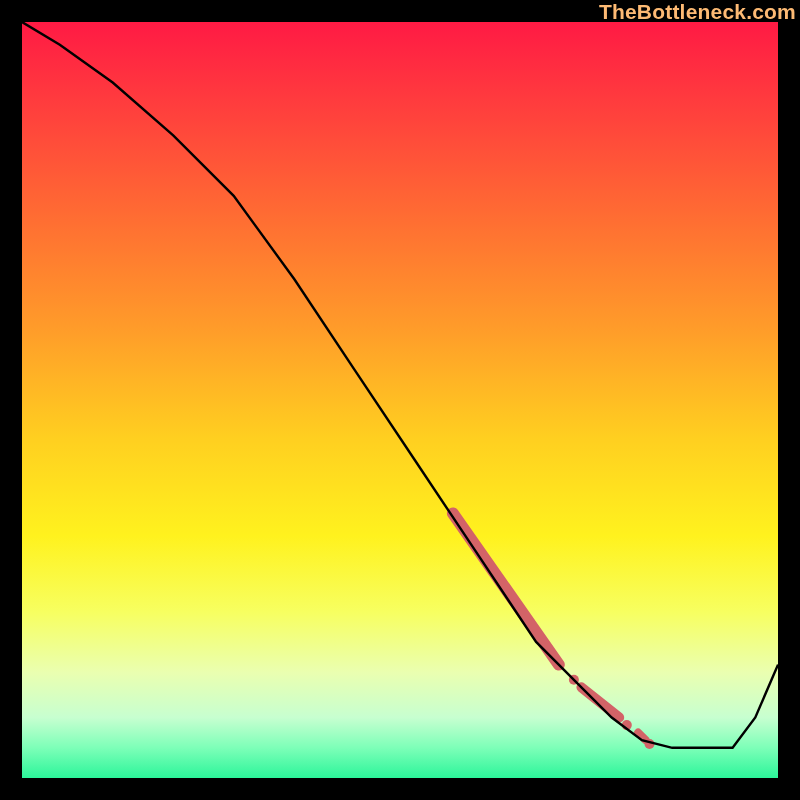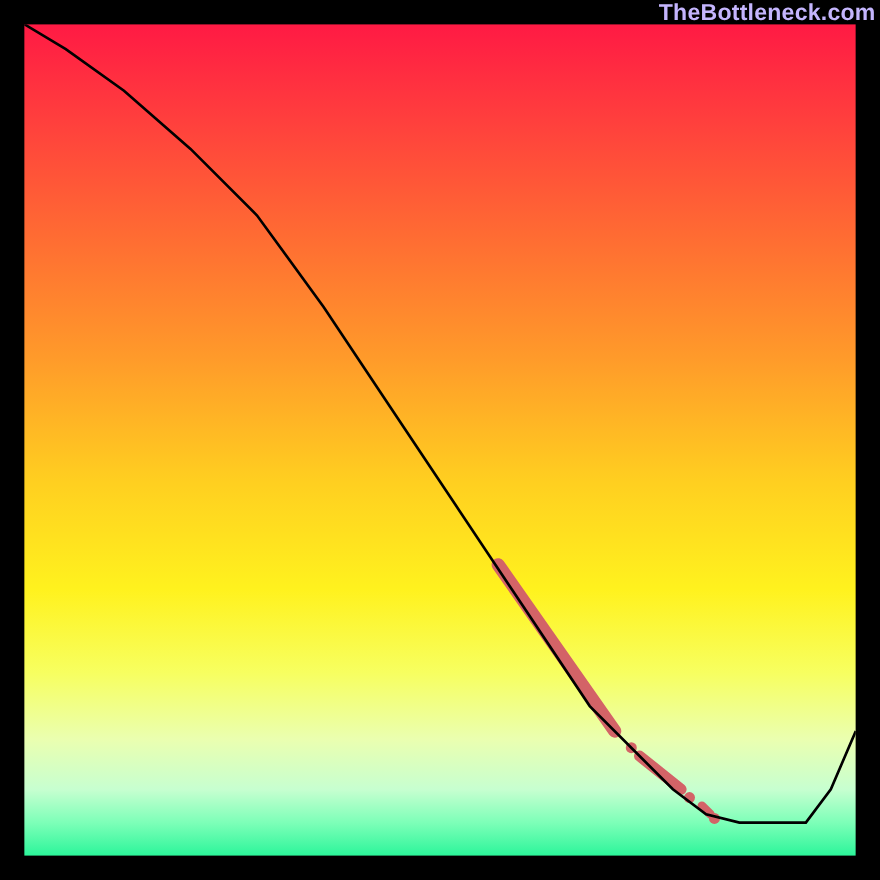--- a/index.html
+++ b/index.html
@@ -18,21 +18,21 @@
     height: 756px;
     background: #000000;
   }
   .watermark {
     position: absolute;
     top: 0px;
     right: 4px;
     font-family: Arial, Helvetica, sans-serif;
     font-size: 21px;
     font-weight: 600;
-    color: #c4b5fd;
+    color: #fdba74;
     letter-spacing: 0.2px;
   }
   svg {
     display: block;
   }
 </style>
 </head>
 <body>
 
 <div class="frame">

